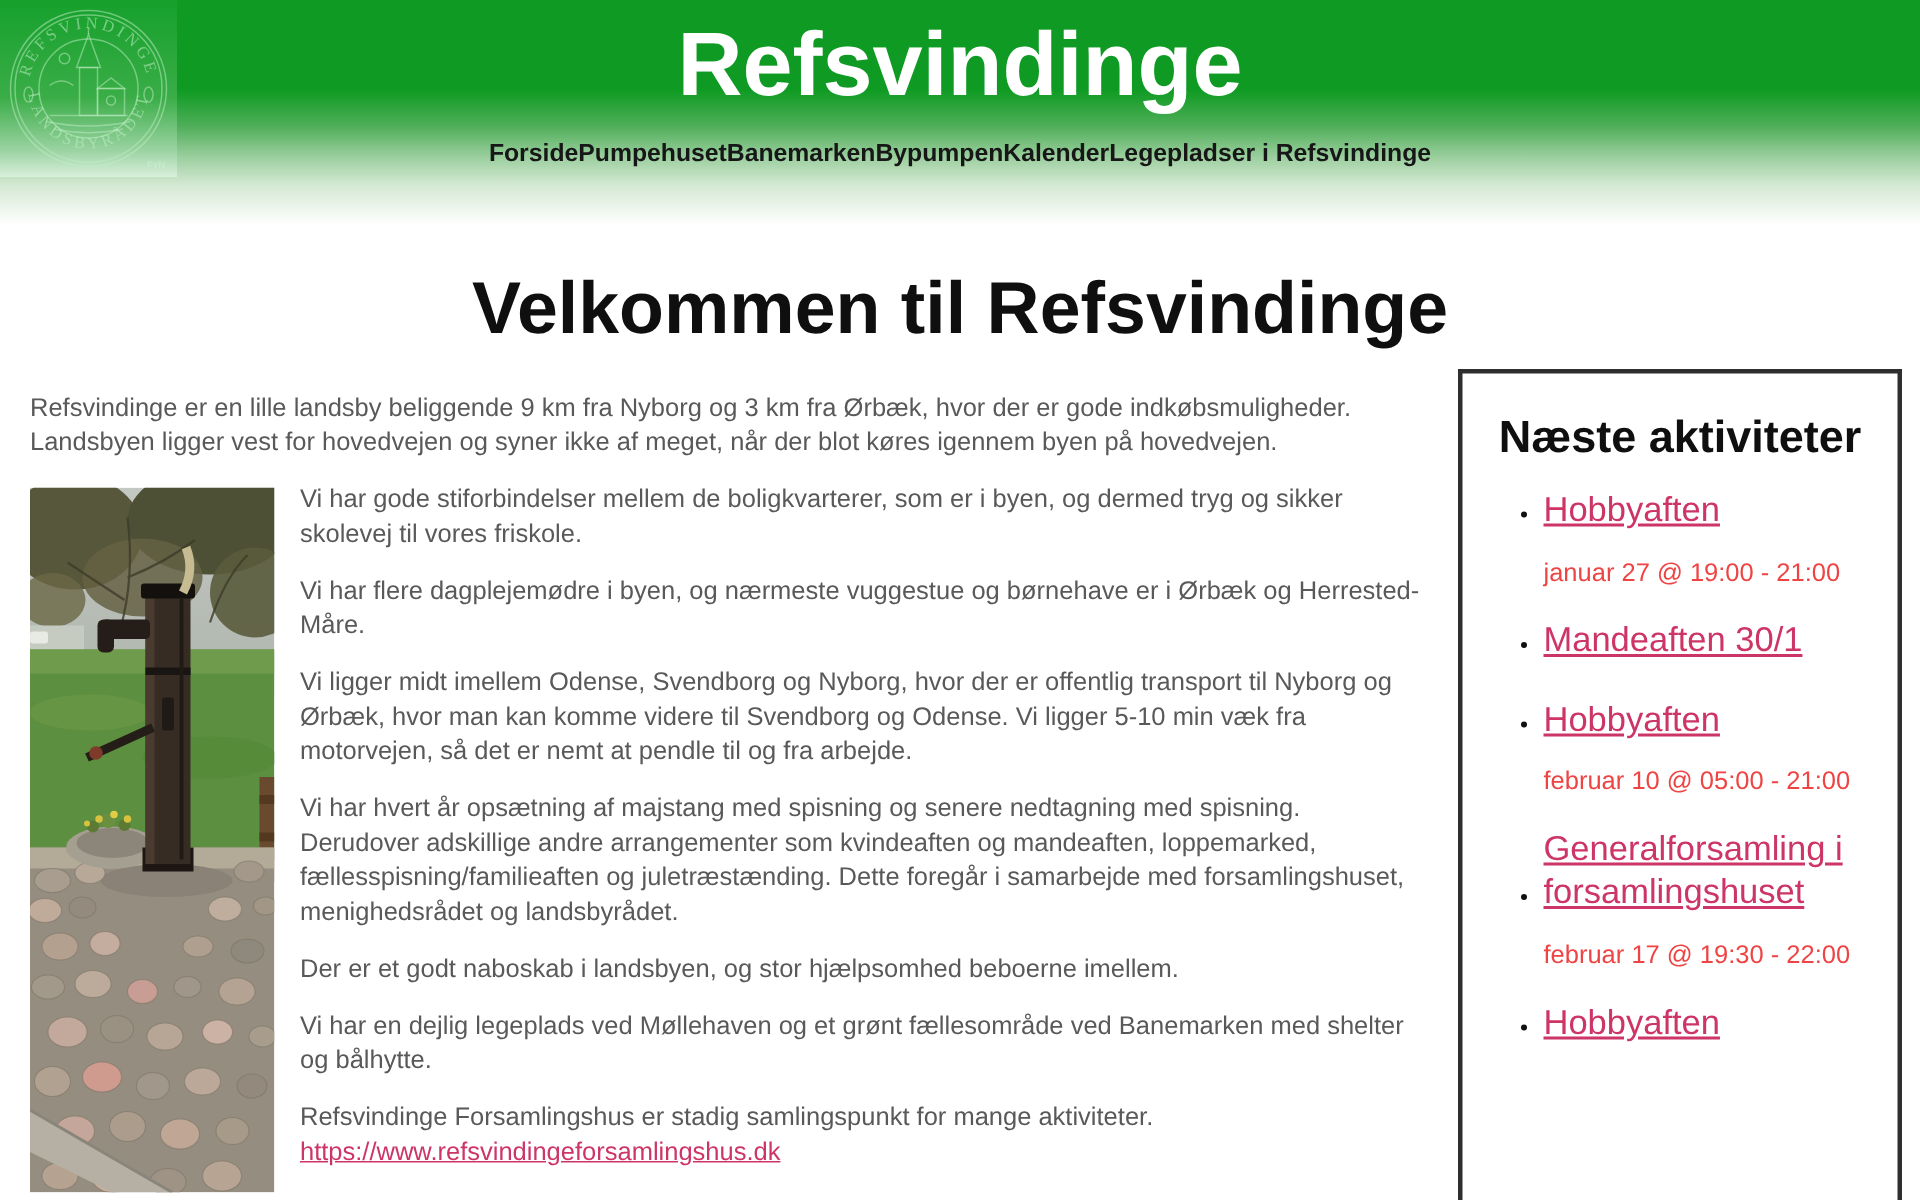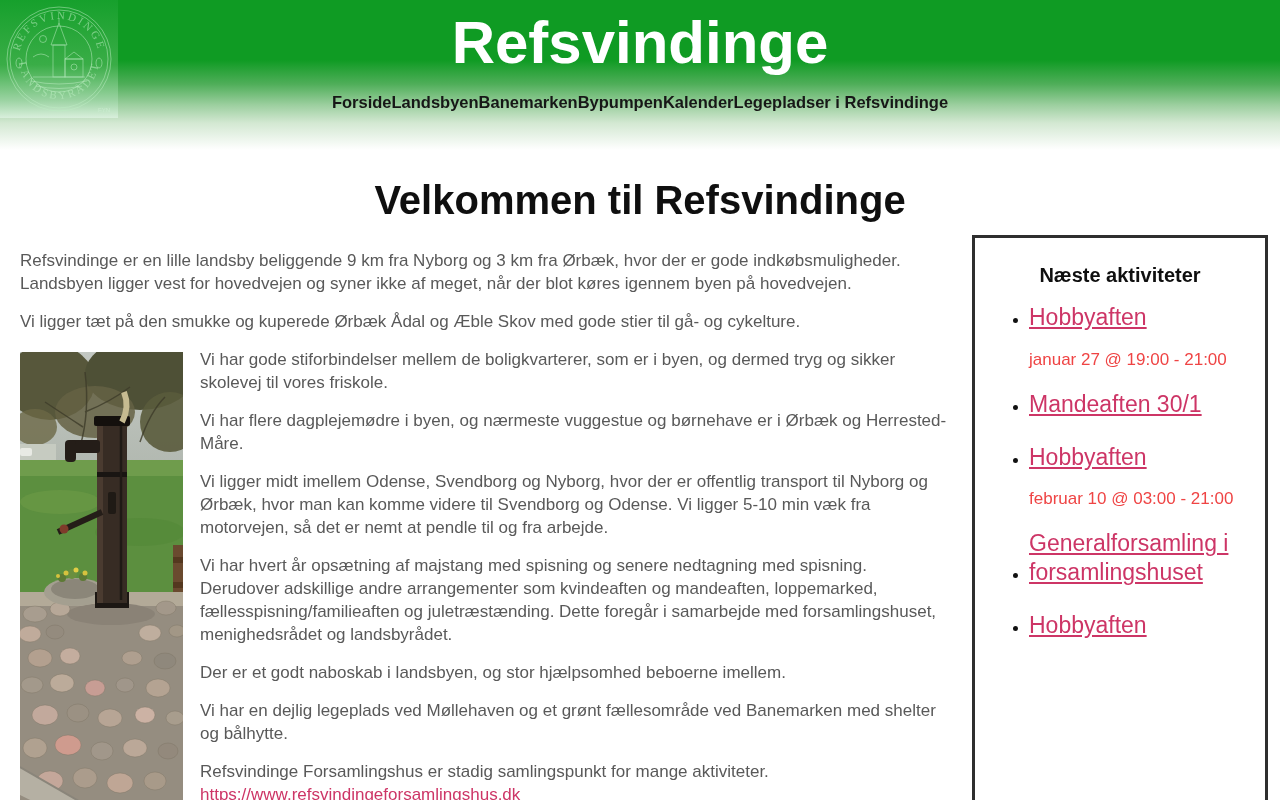--- a/index.html
+++ b/index.html
@@ -38,21 +38,21 @@
   }
   .main-nav a {
     text-decoration: none;
     color: #171717; font-size: 16.5px; font-weight: 700;
   }
 
   
   .page-title {
     margin: 28px 0 0 0;
     text-align: center;
-    font-size: 40px; font-weight: 700; color: #0f0f0f;
+    font-size: 49px; font-weight: 700; color: #0f0f0f;
   }
 
   
   .content-row {
     display: flex;
     align-items: flex-start;
     padding: 0 12px 0 20px;
     margin-top: 12px;
   }
   .main-col {
@@ -78,21 +78,21 @@
   .sidebar {
     flex: 0 0 296px;
     width: 296px; height: 620px;
     border: 3px solid #2e2e2e;
     background: #ffffff;
     padding: 12px 14px;
   }
   .sidebar-title {
     margin: 14px 0 16px 0;
     text-align: center;
-    font-size: 20px; font-weight: 700; color: #0f0f0f;
+    font-size: 30px; font-weight: 700; color: #0f0f0f;
   }
   .event-list {
     margin: 0; padding: 0 0 0 40px;
     list-style: disc; color: #111111;
   }
   .event-list li { margin-bottom: 6px; }
   .event-link {
     display: inline-block;
     font-size: 23px; color: #cd3566;
     margin-bottom: 18px; line-height: 1.25;
@@ -146,35 +146,34 @@
         </g>
       </g>
       <text x="104" y="112" text-anchor="middle" font-size="6" fill="#cdeed2" fill-opacity="0.8" font-family="Liberation Sans, sans-serif">FYN</text>
     </svg>
   </div>
 
   <h1 class="site-title">Refsvindinge</h1>
 
   <nav class="main-nav">
     <a href="#">Forside</a>
-    <a href="#">Landsbyen</a>
+    <a href="#">Pumpehuset</a>
     <a href="#">Banemarken</a>
     <a href="#">Bypumpen</a>
     <a href="#">Kalender</a>
     <a href="#">Legepladser i Refsvindinge</a>
   </nav>
 </header>
 
 <h2 class="page-title">Velkommen til Refsvindinge</h2>
 
 <div class="content-row">
 
   <main class="main-col">
     <p>Refsvindinge er en lille landsby beliggende 9 km fra Nyborg og 3 km fra Ørbæk, hvor der er gode indkøbsmuligheder. Landsbyen ligger vest for hovedvejen og syner ikke af meget, når der blot køres igennem byen på hovedvejen.</p>
-    <p>Vi ligger tæt på den smukke og kuperede Ørbæk Ådal og Æble Skov med gode stier til gå- og cykelture.</p>
 
     <figure class="pump-figure">
       <svg width="163" height="470" viewBox="0 0 163 470" preserveAspectRatio="none">
         <defs>
           <linearGradient id="skyG" x1="0" y1="0" x2="0" y2="1">
             <stop offset="0" stop-color="#c3c8c3"></stop>
             <stop offset="1" stop-color="#aeb5ac"></stop>
           </linearGradient>
         </defs>
 
@@ -299,24 +298,25 @@
     <ul class="event-list">
       <li>
         <a href="#" class="event-link">Hobbyaften</a>
         <div class="event-date">januar 27 @ 19:00 - 21:00</div>
       </li>
       <li>
         <a href="#" class="event-link">Mandeaften 30/1</a>
       </li>
       <li>
         <a href="#" class="event-link">Hobbyaften</a>
-        <div class="event-date">februar 10 @ 03:00 - 21:00</div>
+        <div class="event-date">februar 10 @ 05:00 - 21:00</div>
       </li>
       <li>
         <a href="#" class="event-link">Generalforsamling i forsamlingshuset</a>
+        <div class="event-date">februar 17 @ 19:30 - 22:00</div>
       </li>
       <li>
         <a href="#" class="event-link">Hobbyaften</a>
       </li>
     </ul>
   </aside>
 
 </div>
 
 </body></html>

